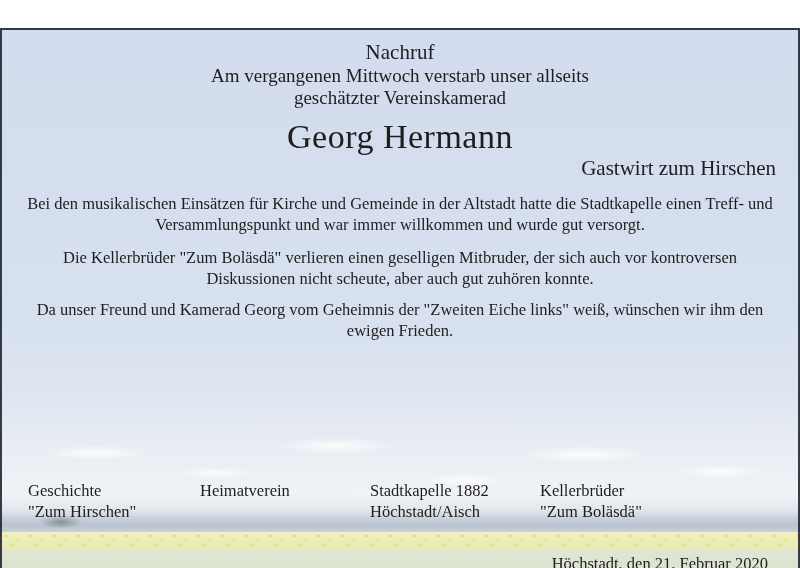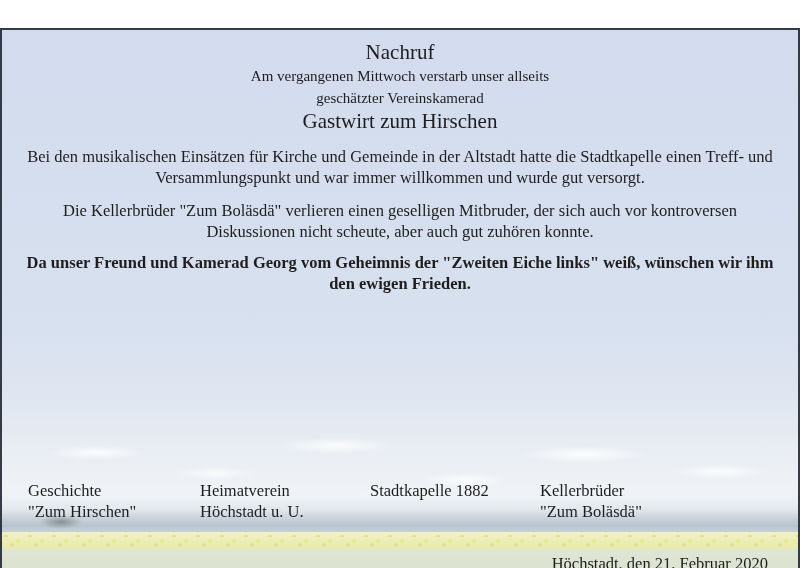--- a/index.html
+++ b/index.html
@@ -66,29 +66,29 @@
     border:2px solid rgba(32,40,52,0.9);
   }
 
   
   .content {
     position:absolute; inset:0; z-index:2;
     padding:12px 24px 0 24px;
     text-align:center;
   }
   .kicker   { font-size:21px; line-height:25px; }
-  .intro-line { font-size:15px; line-height:22px; }
+  .intro-line { font-size:19px; line-height:22px; }
   .name     { font-size:34px; line-height:38px; margin-top:9px; letter-spacing:0.5px; }
-  .role     { font-size:21px; line-height:24px; }
+  .role     { font-size:21px; line-height:24px;text-align:right; }
   .para     { font-size:16.5px; line-height:20.5px; }
   .para.p1  { margin-top:9px;  }
   .para.p2  { margin-top:14px; }
   .para.p3  { margin-top:12px; }
   .para.p4  { margin-top:13px; }
-  .para.p5  { margin-top:11px;font-weight:bold; }
+  .para.p5  { margin-top:11px; }
 
   .signatories {
     position:absolute; left:28px; top:452px; right:20px;
     display:grid;
     grid-template-columns:172px 170px 170px 1fr;
     text-align:left;
     font-size:16.5px; line-height:21px;
   }
   .dateline {
     position:absolute; right:32px; top:526px;
@@ -107,38 +107,39 @@
   <div class="bg-bush"></div>
   <div class="bg-field-yellow"></div>
   <div class="bg-field-green"></div>
   <div class="bg-bottom-bar"></div>
   <div class="frame"></div>
 
   <div class="content">
     <div class="kicker">Nachruf</div>
     <div class="intro-line">Am vergangenen Mittwoch verstarb unser allseits</div>
     <div class="intro-line">geschätzter Vereinskamerad</div>
+    <div class="name">Georg Hermann</div>
     <div class="role">Gastwirt zum Hirschen</div>
 
     <p class="para p2">Bei den musikalischen Einsätzen für Kirche und Gemeinde in der Altstadt hatte die Stadtkapelle einen Treff- und Versammlungspunkt und war immer willkommen und wurde gut versorgt.</p>
     <p class="para p4">Die Kellerbrüder "Zum Boläsdä"  verlieren einen geselligen Mitbruder, der sich auch vor kontroversen Diskussionen nicht scheute, aber auch gut zuhören konnte.</p>
     <p class="para p5">Da unser Freund und Kamerad Georg vom Geheimnis der "Zweiten Eiche links" weiß, wünschen wir ihm den ewigen Frieden.</p>
   </div>
 
   <div class="signatories">
     <div class="signatory">
       <div>Geschichte</div>
       <div>"Zum Hirschen"</div>
     </div>
     <div class="signatory">
       <div>Heimatverein</div>
-      <div>Höchstadt u. U.</div>
     </div>
     <div class="signatory">
       <div>Stadtkapelle 1882</div>
+      <div>Höchstadt/Aisch</div>
     </div>
     <div class="signatory">
       <div>Kellerbrüder</div>
       <div>"Zum Boläsdä"</div>
     </div>
   </div>
 
   <div class="dateline">Höchstadt, den 21. Februar 2020</div>
 
 </div>

